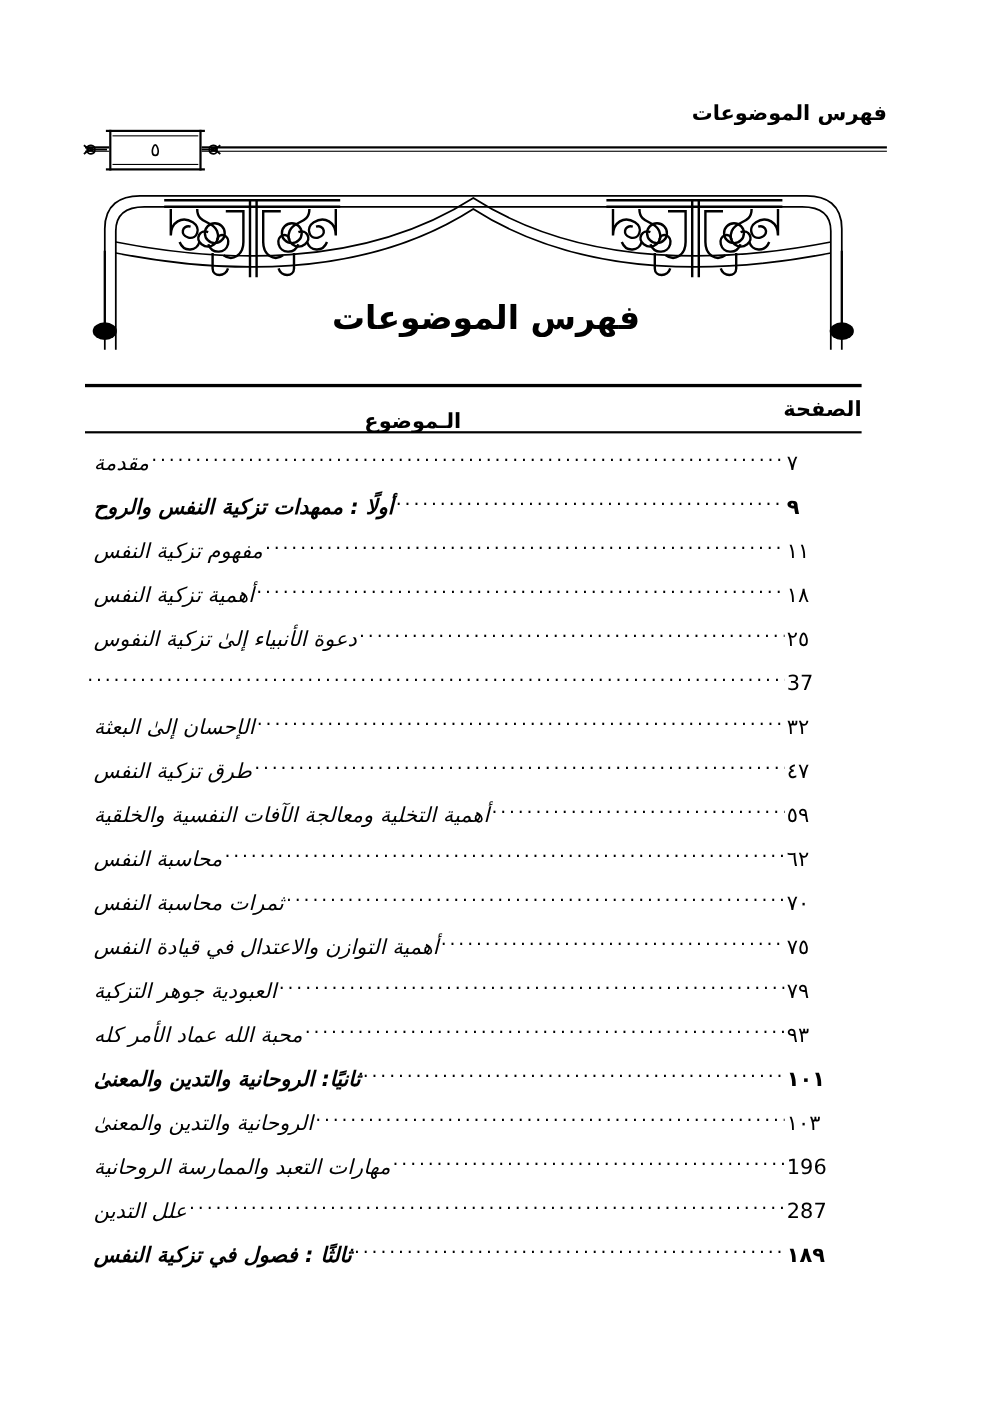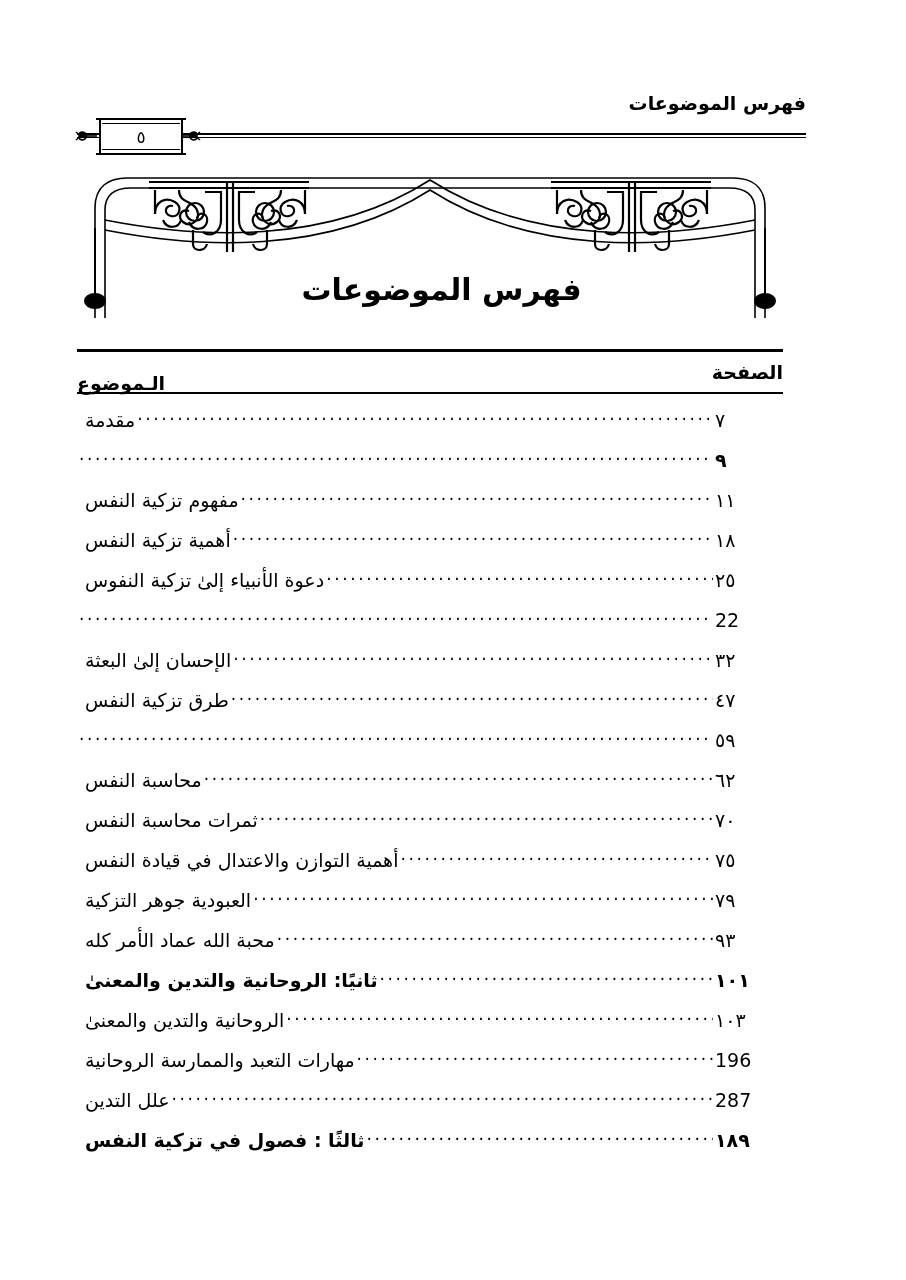--- a/index.html
+++ b/index.html
@@ -155,21 +155,21 @@
   .head-row {
     display: flex;
     align-items: center;
     height: 40px;
     font-size: 19px;
     font-weight: bold;
     font-family: "DejaVu Sans", "Liberation Sans", sans-serif;
   }
   .head-subject {
     flex: 1 1 auto;
-    text-align: left;
+    text-align: center;
     letter-spacing: 1px;
     margin-top: 22px;
   }
   .head-page {
     flex: 0 0 auto;
     text-align: right;
     width: 110px;
     letter-spacing: 1px;
   }
 
@@ -181,20 +181,21 @@
     align-items: baseline;
     height: 40px;
     font-size: 19px;
     font-family: "DejaVu Sans", "Liberation Sans", sans-serif;
     white-space: nowrap;
   }
   .entry .label {
     flex: 0 0 auto;
     padding-left: 8px;
     letter-spacing: 0.3px;
+    font-style: italic;
   }
   .entry .leader {
     flex: 1 1 auto;
     position: relative;
     overflow: hidden;
     height: 1em;
     margin: 0 2px;
   }
   .entry .leader::before {
     content: "........................................................................................................................................................";
@@ -344,53 +345,55 @@
     <div class="rule-thin"></div>
     <div class="rows" id="toc-rows">
         <div class="entry">
           <span class="pageno">٧</span>
           <span class="leader"></span>
           <span class="label">مقدمة</span>
         </div>
         <div class="entry bold">
           <span class="pageno">٩</span>
           <span class="leader"></span>
+          <span class="label">أولًا : ممهدات تزكية النفس والروح</span>
         </div>
         <div class="entry">
           <span class="pageno">١١</span>
           <span class="leader"></span>
           <span class="label">مفهوم تزكية النفس</span>
         </div>
         <div class="entry">
           <span class="pageno">١٨</span>
           <span class="leader"></span>
           <span class="label">أهمية تزكية النفس</span>
         </div>
         <div class="entry">
           <span class="pageno">٢٥</span>
           <span class="leader"></span>
           <span class="label">دعوة الأنبياء إلىٰ تزكية النفوس</span>
         </div>
         <div class="entry">
-          <span class="pageno">22</span>
+          <span class="pageno">37</span>
           <span class="leader"></span>
         </div>
         <div class="entry">
           <span class="pageno">٣٢</span>
           <span class="leader"></span>
           <span class="label">الإحسان إلىٰ البعثة</span>
         </div>
         <div class="entry">
           <span class="pageno">٤٧</span>
           <span class="leader"></span>
           <span class="label">طرق تزكية النفس</span>
         </div>
         <div class="entry">
           <span class="pageno">٥٩</span>
           <span class="leader"></span>
+          <span class="label">أهمية التخلية ومعالجة الآفات النفسية والخلقية</span>
         </div>
         <div class="entry">
           <span class="pageno">٦٢</span>
           <span class="leader"></span>
           <span class="label">محاسبة النفس</span>
         </div>
         <div class="entry">
           <span class="pageno">٧٠</span>
           <span class="leader"></span>
           <span class="label">ثمرات محاسبة النفس</span>

